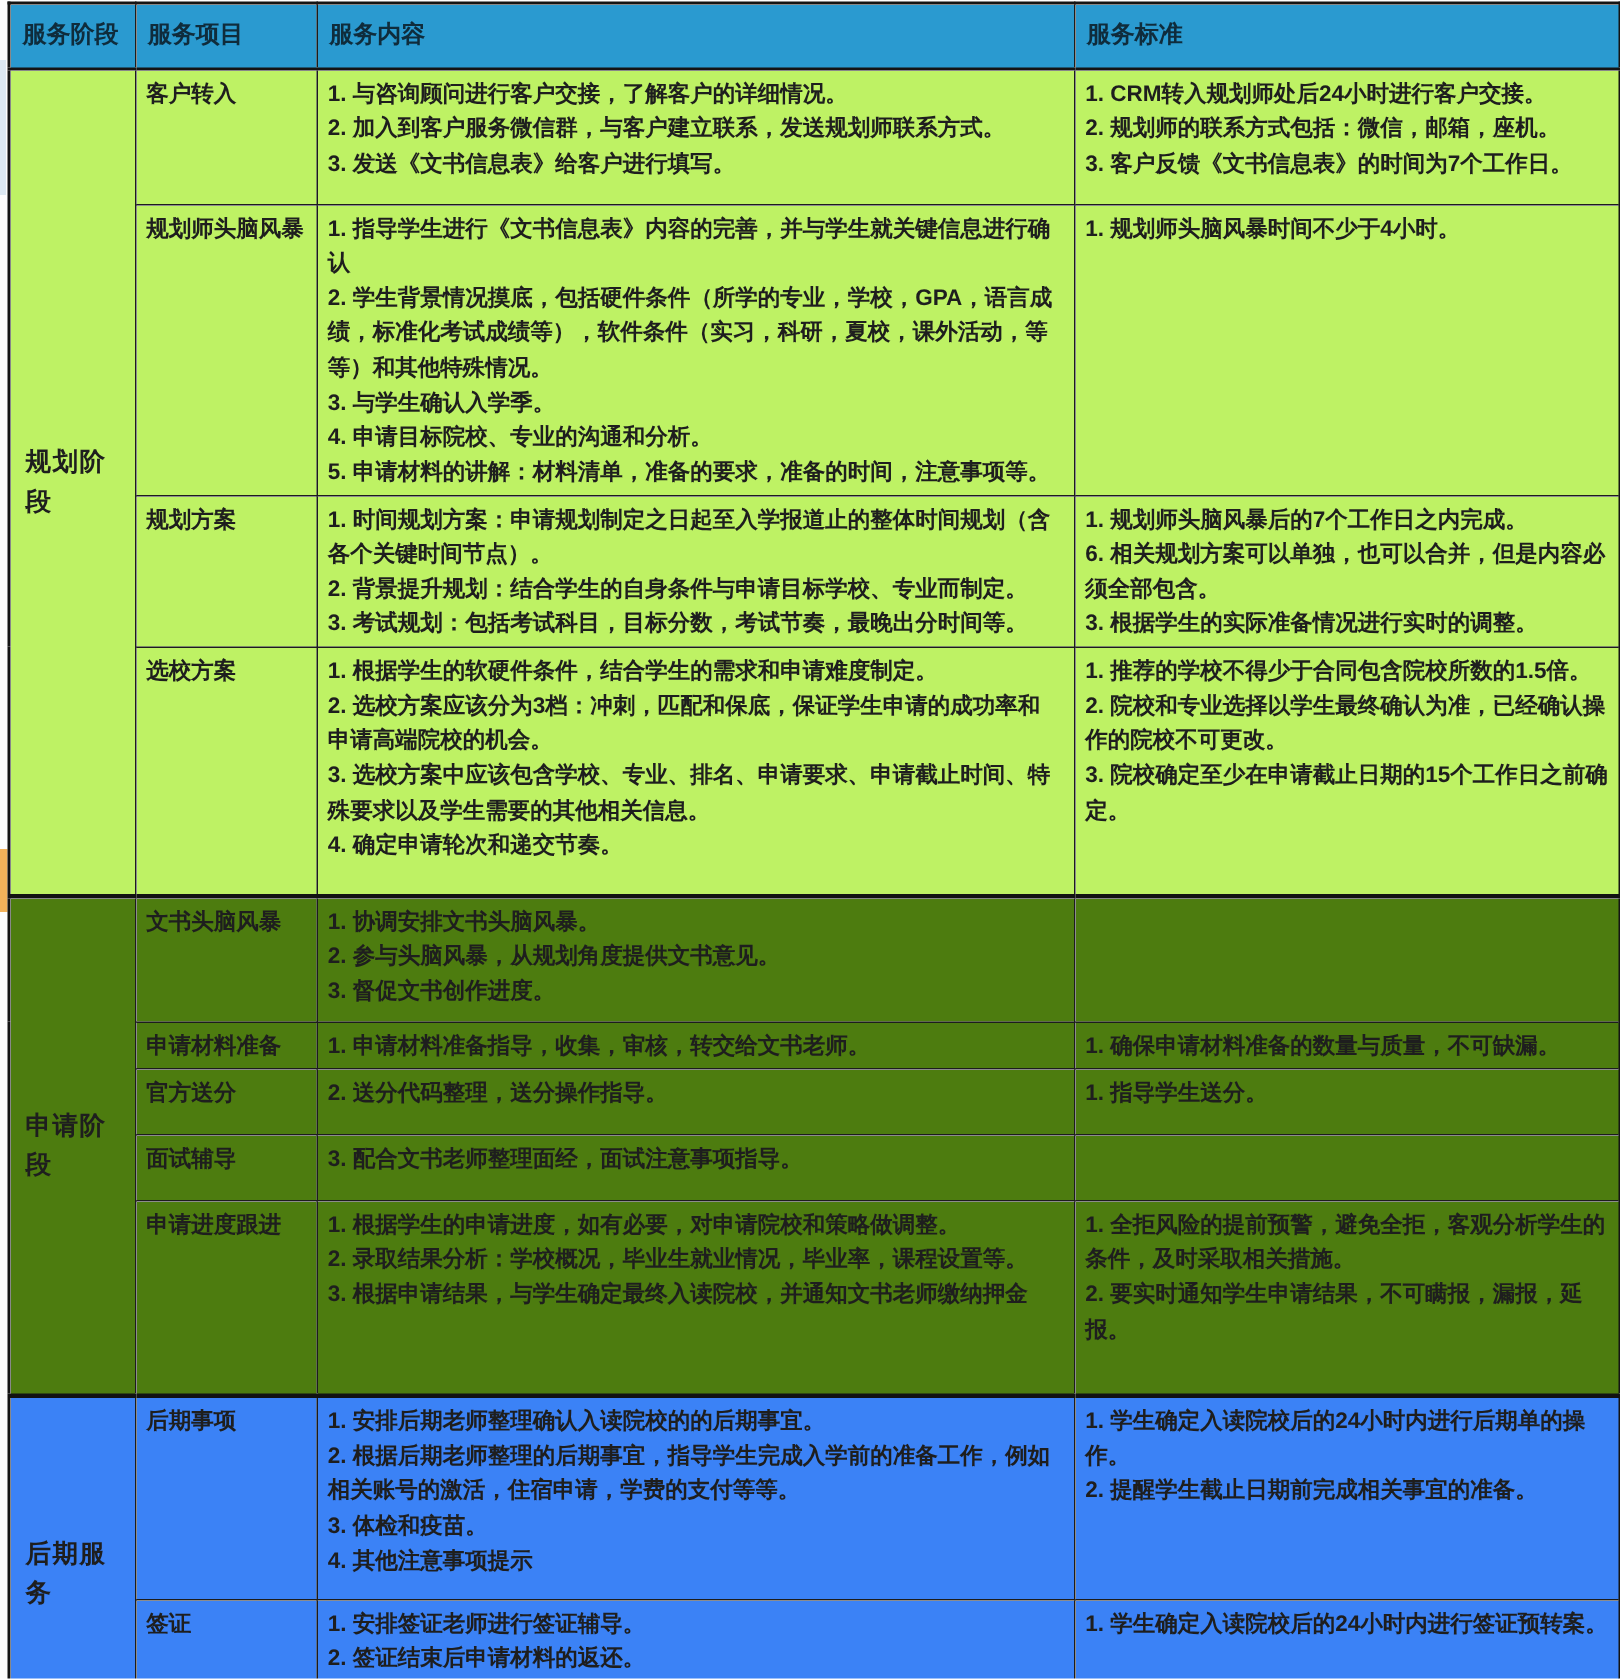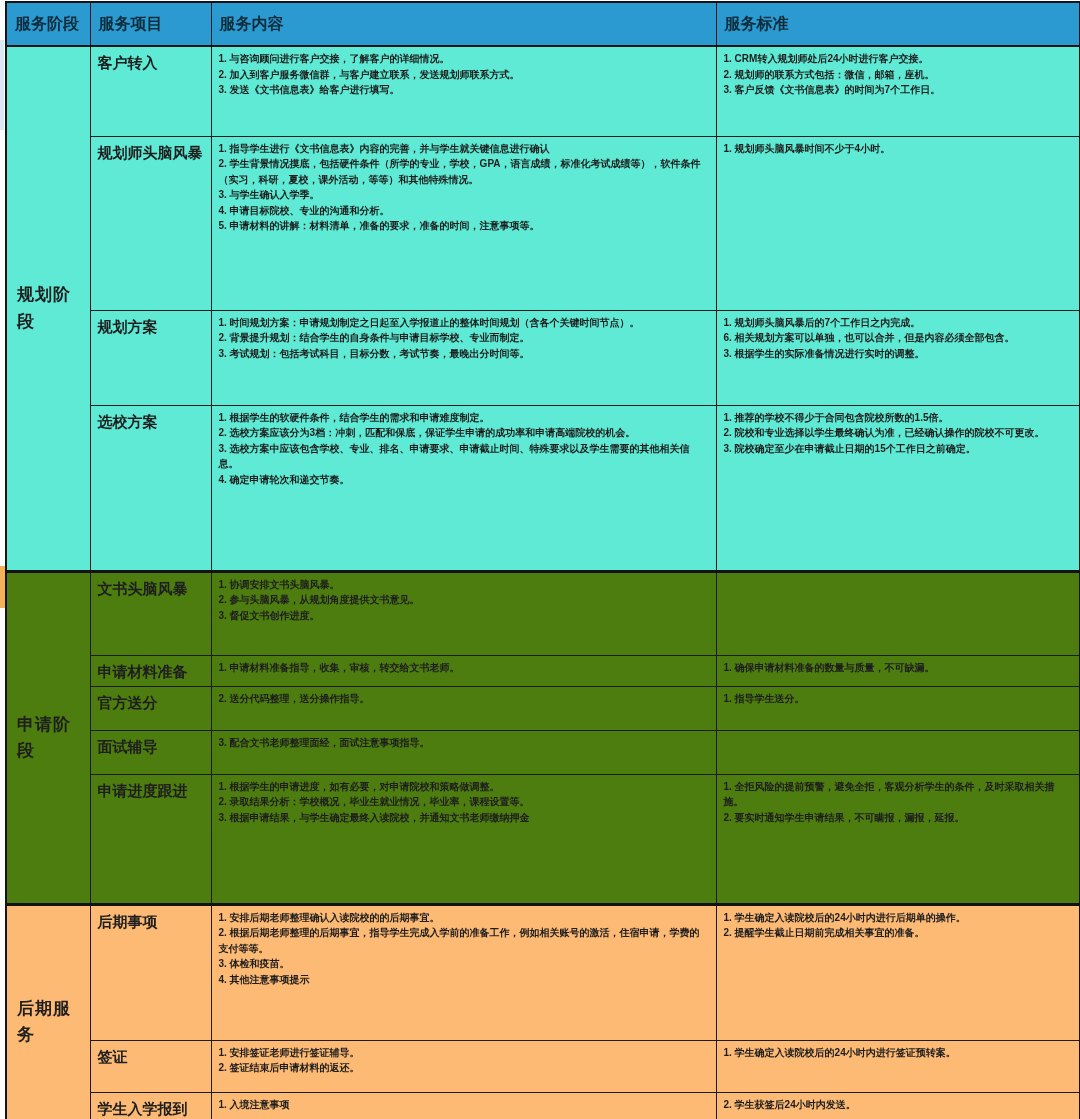--- a/index.html
+++ b/index.html
@@ -25,21 +25,21 @@
   col.c-item { width: 121px; }
   col.c-content { width: 505px; }
   col.c-standard { width: 364px; }
 
   th, td {
     border: 1px solid #1c1c1c;
     vertical-align: top;
     text-align: left;
     color: #1e1e1e;
     font-weight: bold;
-    font-size: 10px;
+    font-size: 15px;
     line-height: 1.55;
     padding: 4px 7px 3px 7px;
     overflow: hidden;
   }
   thead th {
     background: #2a9ad0;
     color: #0f2c3c;
     font-size: 16px;
     height: 36px;
     vertical-align: middle;
@@ -49,23 +49,23 @@
   td.stage {
     vertical-align: middle;
     font-size: 17px;
     letter-spacing: 1px;
     padding-left: 10px;
     padding-right: 2px;
   }
   td.item { font-size: 15px; }
   td.multi { white-space: pre-line; }
 
-  tbody.sec-planning td { background: #5eead4; }
+  tbody.sec-planning td { background: #bef264; }
   tbody.sec-application td { background: #4d7c0f; }
-  tbody.sec-post td { background: #fdba74; }
+  tbody.sec-post td { background: #3b82f6; }
 
   tbody.sec-application tr:first-child td,
   tbody.sec-post tr:first-child td { border-top: 3px solid #121212; }
 
   
   tr.h90 { height: 90px; } tr.h174 { height: 174px; } tr.h95 { height: 95px; }
   tr.h166 { height: 166px; } tr.h84 { height: 84px; } tr.h30 { height: 30px; }
   tr.h36 { height: 44px; } tr.h130 { height: 130px; } tr.h136 { height: 136px; }
   tr.h52 { height: 52px; } tr.h46 { height: 46px; }
 </style>

